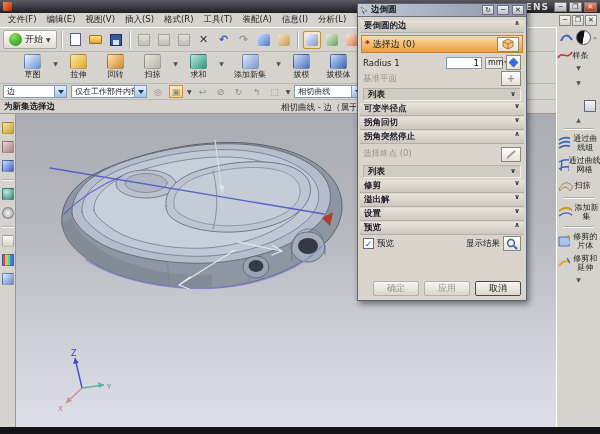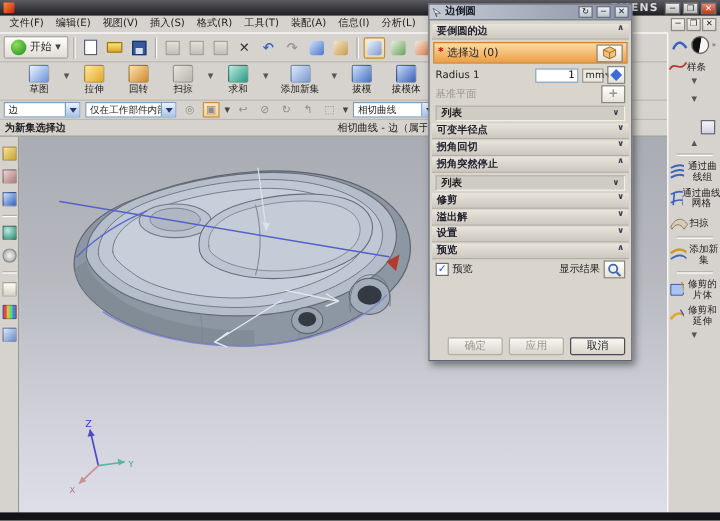--- a/index.html
+++ b/index.html
@@ -464,20 +464,28 @@
       </div>
       <div class="sec-hdr">
         <span>拐角回切</span>
         <span class="chev">∨</span>
       </div>
       <div class="sec-hdr">
         <span>拐角突然停止</span>
         <span class="chev">∧</span>
       </div>
 
+      <div class="drow disabled" style="height:18px">
+        <span>选择终点 (0)</span>
+        <div class="sqbtn" style="width:20px">
+          <svg width="12" height="11">
+              <line x1="2" y1="9" x2="10" y2="2" stroke="#9a978f" stroke-width="1.8"></line>
+            </svg>
+        </div>
+      </div>
 
 
       <div class="listbar">
         <span>列表</span>
         <span class="chev">∨</span>
       </div>
 
       <div class="sec-hdr">
         <span>修剪</span>
         <span class="chev">∨</span>

